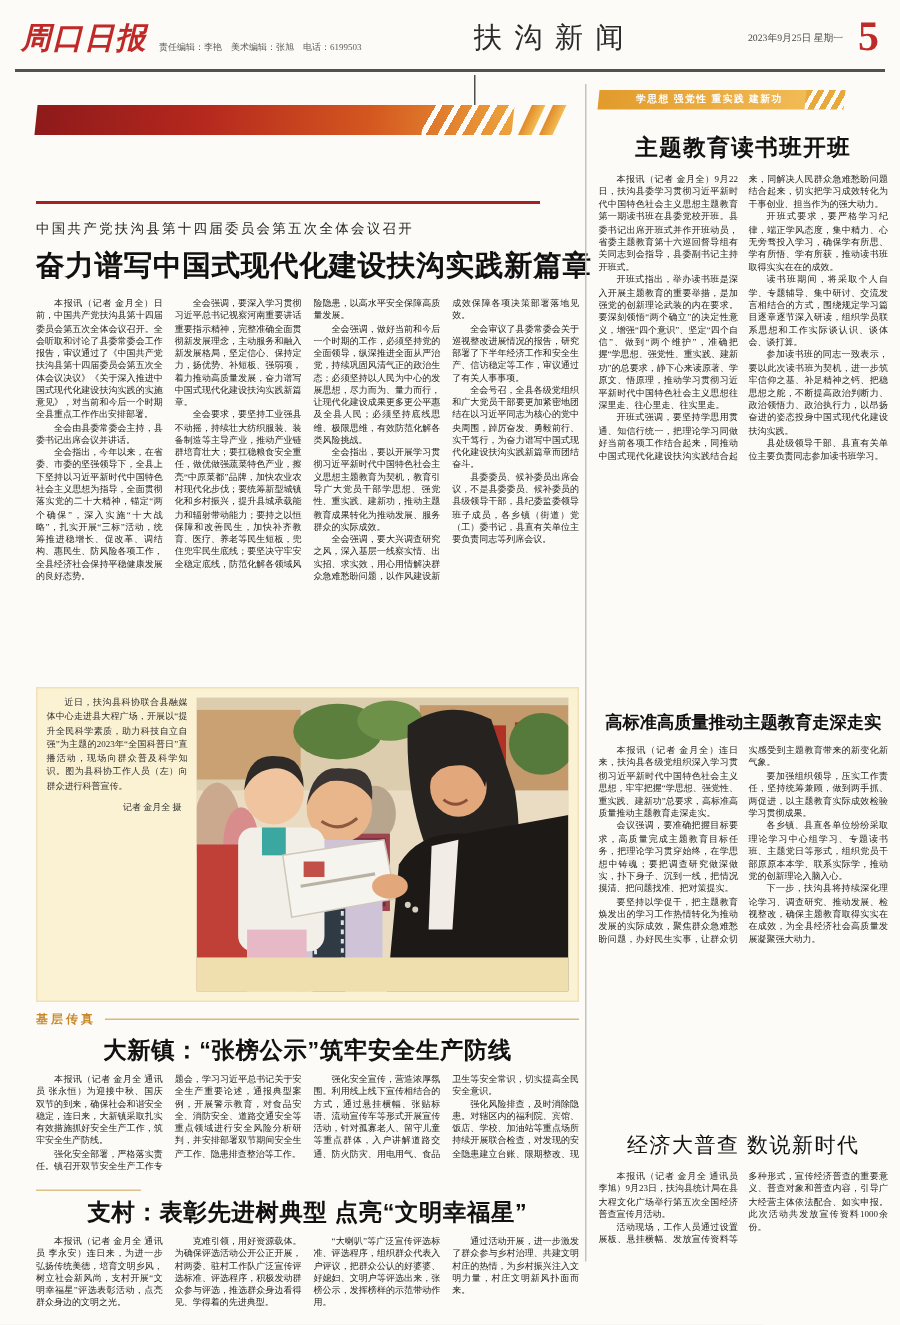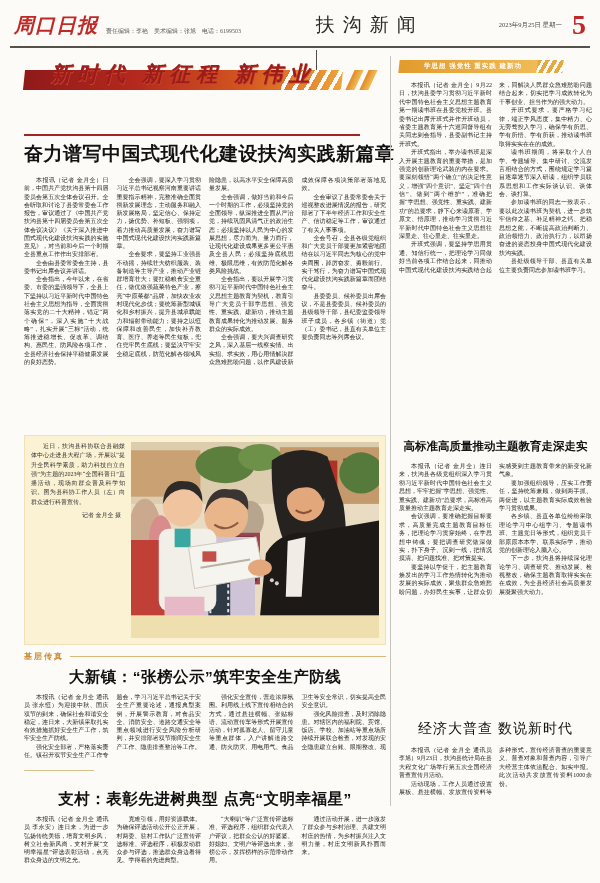--- a/index.html
+++ b/index.html
@@ -119,24 +119,24 @@
     </div>
   </header>
   <div class="mast-rule"></div>
 
   <main class="main-col">
 
     <div class="banner">
       <div class="banner-ribbon"></div>
       <div class="banner-stripe s1"></div>
       <div class="banner-stripe s2"></div>
-      <div class="banner-text">新时代 新征程 新伟业</div>
     </div>
     <div class="banner-rule"></div>
 
+    <div class="kicker">中国共产党扶沟县第十四届委员会第五次全体会议召开</div>
     <h1 class="headline-main" style="margin:5px 0 1px 0;">奋力谱写中国式现代化建设扶沟实践新篇章</h1>
 
     <div class="lead-body">
         <p class="para">本报讯（记者 金月全）日前，中国共产党扶沟县第十四届委员会第五次全体会议召开。全会听取和讨论了县委常委会工作报告，审议通过了《中国共产党扶沟县第十四届委员会第五次全体会议决议》《关于深入推进中国式现代化建设扶沟实践的实施意见》，对当前和今后一个时期全县重点工作作出安排部署。</p>
         <p class="para">全会由县委常委会主持，县委书记出席会议并讲话。</p>
         <p class="para">全会指出，今年以来，在省委、市委的坚强领导下，全县上下坚持以习近平新时代中国特色社会主义思想为指导，全面贯彻落实党的二十大精神，锚定“两个确保”，深入实施“十大战略”，扎实开展“三标”活动，统筹推进稳增长、促改革、调结构、惠民生、防风险各项工作，全县经济社会保持平稳健康发展的良好态势。</p>
         <p class="para">全会强调，要深入学习贯彻习近平总书记视察河南重要讲话重要指示精神，完整准确全面贯彻新发展理念，主动服务和融入新发展格局，坚定信心、保持定力，扬优势、补短板、强弱项，着力推动高质量发展，奋力谱写中国式现代化建设扶沟实践新篇章。</p>
         <p class="para">全会要求，要坚持工业强县不动摇，持续壮大纺织服装、装备制造等主导产业，推动产业链群培育壮大；要扛稳粮食安全重任，做优做强蔬菜特色产业，擦亮“中原菜都”品牌，加快农业农村现代化步伐；要统筹新型城镇化和乡村振兴，提升县城承载能力和辐射带动能力；要持之以恒保障和改善民生，加快补齐教育、医疗、养老等民生短板，兜住兜牢民生底线；要坚决守牢安全稳定底线，防范化解各领域风险隐患，以高水平安全保障高质量发展。</p>
         <p class="para">全会强调，做好当前和今后一个时期的工作，必须坚持党的全面领导，纵深推进全面从严治党，持续巩固风清气正的政治生态；必须坚持以人民为中心的发展思想，尽力而为、量力而行，让现代化建设成果更多更公平惠及全县人民；必须坚持底线思维、极限思维，有效防范化解各类风险挑战。</p>
         <p class="para">全会指出，要以开展学习贯彻习近平新时代中国特色社会主义思想主题教育为契机，教育引导广大党员干部学思想、强党性、重实践、建新功，推动主题教育成果转化为推动发展、服务群众的实际成效。</p>
@@ -225,36 +225,37 @@
     <h2 class="sub-headline" style="margin:5px 0 0 0;">大新镇：“张榜公示”筑牢安全生产防线</h2>
     <div class="sub-body daxin-body">
         <p class="para">本报讯（记者 金月全 通讯员 张永恒）为迎接中秋、国庆双节的到来，确保社会和谐安全稳定，连日来，大新镇采取扎实有效措施抓好安全生产工作，筑牢安全生产防线。</p>
         <p class="para">强化安全部署，严格落实责任。镇召开双节安全生产工作专题会，学习习近平总书记关于安全生产重要论述，通报典型案例，开展警示教育，对食品安全、消防安全、道路交通安全等重点领域进行安全风险分析研判，并安排部署双节期间安全生产工作、隐患排查整治等工作。</p>
         <p class="para">强化安全宣传，营造浓厚氛围。利用线上线下宣传相结合的方式，通过悬挂横幅、张贴标语、流动宣传车等形式开展宣传活动，针对孤寡老人、留守儿童等重点群体，入户讲解道路交通、防火防灾、用电用气、食品卫生等安全常识，切实提高全民安全意识。</p>
         <p class="para">强化风险排查，及时消除隐患。对辖区内的福利院、宾馆、饭店、学校、加油站等重点场所持续开展联合检查，对发现的安全隐患建立台账、限期整改、现场交办，确保辖区人民群众安全平安过节。</p>
       </div>
 
     <div class="article-divider"></div>
 
-    <h2 class="sub-headline" style="margin:18px 0 0 0;">支村：表彰先进树典型 点亮“文明幸福星”</h2>
+    <h2 class="sub-headline" style="margin:4px 0 0 0;">支村：表彰先进树典型 点亮“文明幸福星”</h2>
     <div class="sub-body zhicun-body">
         <p class="para">本报讯（记者 金月全 通讯员 李永安）连日来，为进一步弘扬传统美德，培育文明乡风，树立社会新风尚，支村开展“文明幸福星”评选表彰活动，点亮群众身边的文明之光。</p>
         <p class="para">克难引领，用好资源载体。为确保评选活动公开公正开展，村两委、驻村工作队广泛宣传评选标准、评选程序，积极发动群众参与评选，推选群众身边看得见、学得着的先进典型。</p>
         <p class="para">“大喇叭”等广泛宣传评选标准、评选程序，组织群众代表入户评议，把群众公认的好婆婆、好媳妇、文明户等评选出来，张榜公示，发挥榜样的示范带动作用。</p>
         <p class="para">通过活动开展，进一步激发了群众参与乡村治理、共建文明村庄的热情，为乡村振兴注入文明力量，村庄文明新风扑面而来。</p>
       </div>
 
   </main>
 
   <aside class="right-col">
 
     <div class="badge">
       <span class="badge-text">学思想 强党性 重实践 建新功</span>
     </div>
 
+    <h2 class="r-headline1" style="margin:16px 0 0 0;">主题教育读书班开班</h2>
     <div class="r-body r-body1">
         <p class="para">本报讯（记者 金月全）9月22日，扶沟县委学习贯彻习近平新时代中国特色社会主义思想主题教育第一期读书班在县委党校开班。县委书记出席开班式并作开班动员，省委主题教育第十六巡回督导组有关同志到会指导，县委副书记主持开班式。</p>
         <p class="para">开班式指出，举办读书班是深入开展主题教育的重要举措，是加强党的创新理论武装的内在要求。要深刻领悟“两个确立”的决定性意义，增强“四个意识”、坚定“四个自信”、做到“两个维护”，准确把握“学思想、强党性、重实践、建新功”的总要求，静下心来读原著、学原文、悟原理，推动学习贯彻习近平新时代中国特色社会主义思想往深里走、往心里走、往实里走。</p>
         <p class="para">开班式强调，要坚持学思用贯通、知信行统一，把理论学习同做好当前各项工作结合起来，同推动中国式现代化建设扶沟实践结合起来，同解决人民群众急难愁盼问题结合起来，切实把学习成效转化为干事创业、担当作为的强大动力。</p>
         <p class="para">开班式要求，要严格学习纪律，端正学风态度，集中精力、心无旁骛投入学习，确保学有所思、学有所悟、学有所获，推动读书班取得实实在在的成效。</p>
         <p class="para">读书班期间，将采取个人自学、专题辅导、集中研讨、交流发言相结合的方式，围绕规定学习篇目逐章逐节深入研读，组织学员联系思想和工作实际谈认识、谈体会、谈打算。</p>
         <p class="para">参加读书班的同志一致表示，要以此次读书班为契机，进一步筑牢信仰之基、补足精神之钙、把稳思想之舵，不断提高政治判断力、政治领悟力、政治执行力，以昂扬奋进的姿态投身中国式现代化建设扶沟实践。</p>
         <p class="para">县处级领导干部、县直有关单位主要负责同志参加读书班学习。</p>
       </div>
 

